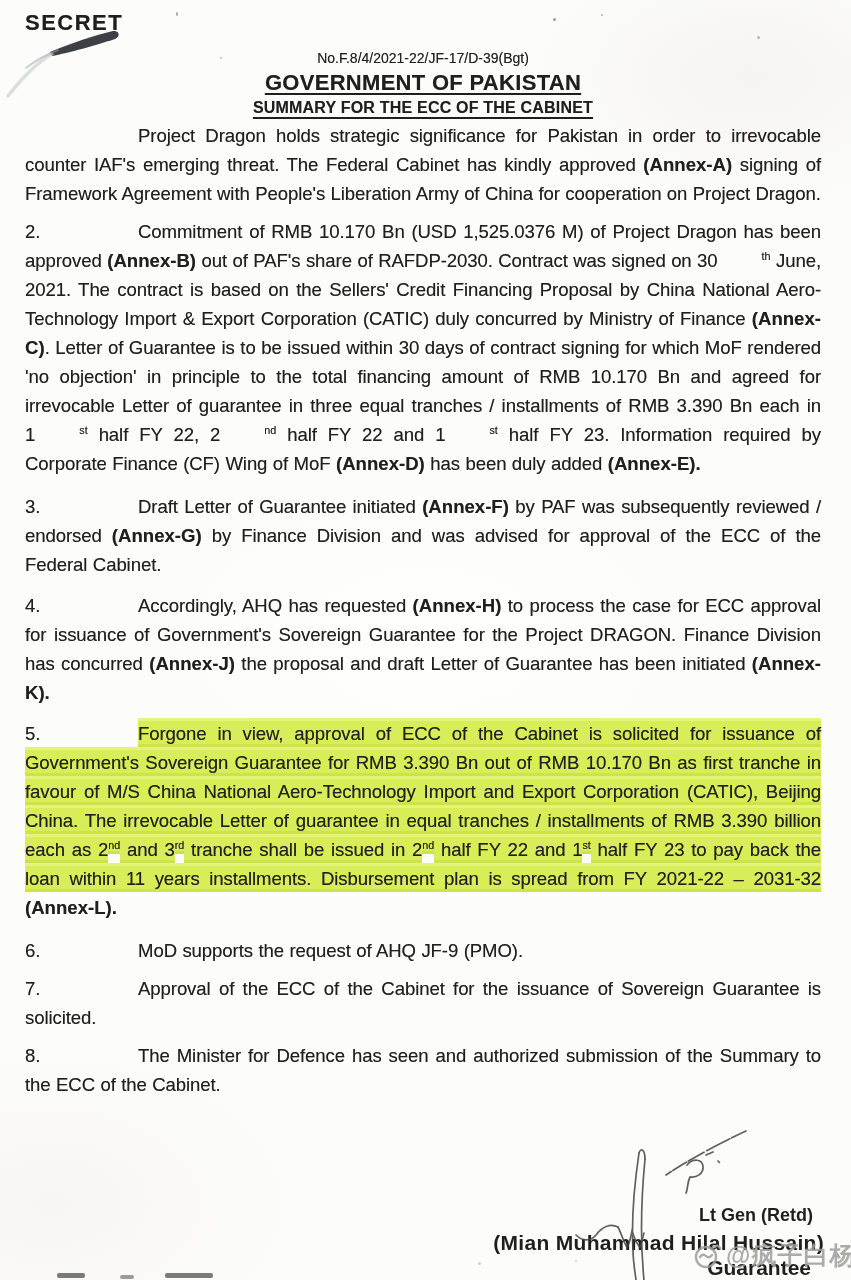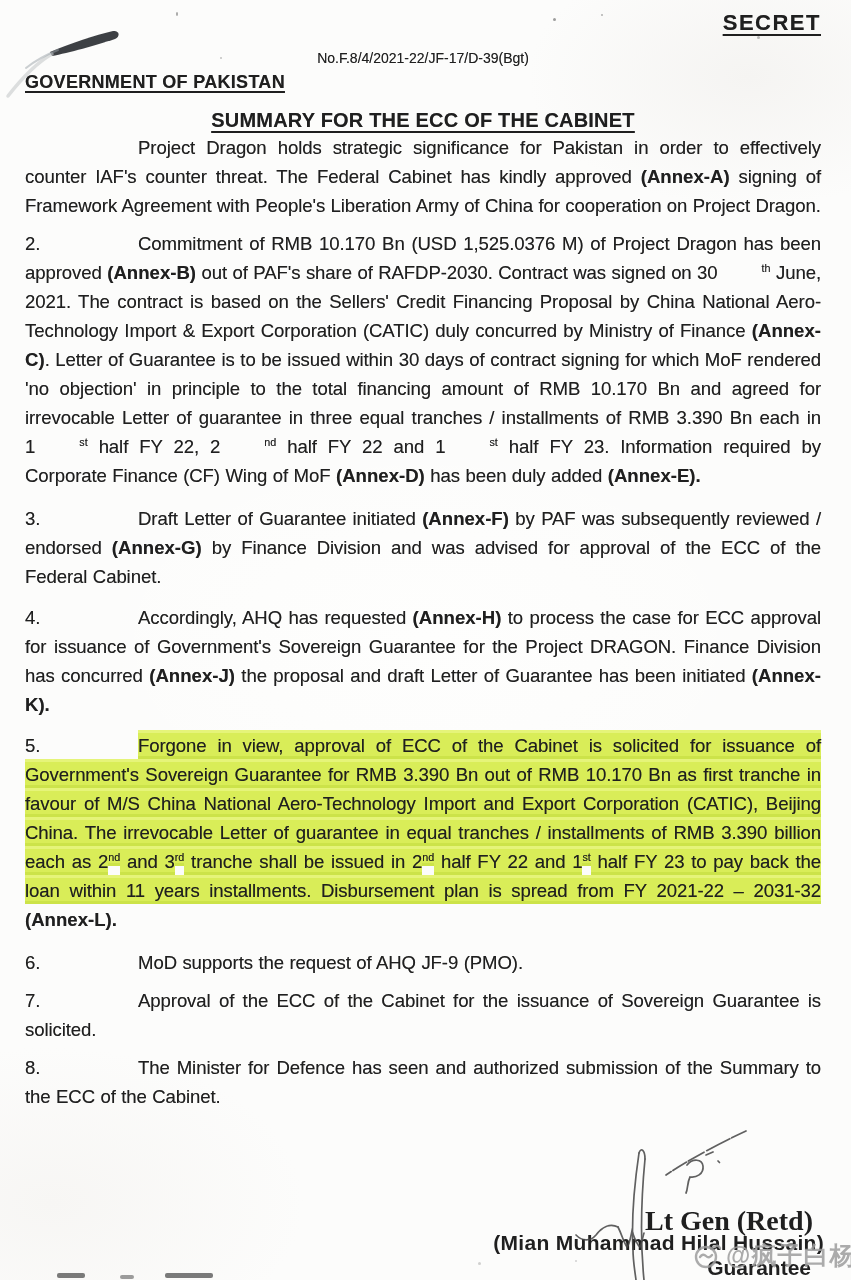--- a/index.html
+++ b/index.html
@@ -15,45 +15,45 @@
       radial-gradient(ellipse 340px 200px at 88% 6%, #f5f4f2 0%, rgba(245,244,242,0) 65%),
       radial-gradient(ellipse 420px 260px at 6% 94%, #f7f6f4 0%, rgba(247,246,244,0) 60%),
       radial-gradient(ellipse 500px 300px at 50% 50%, #fefefd 0%, rgba(254,254,253,0) 70%),
       #fcfcfb;
   }
   .content{
     position:absolute;left:25px;right:30px;top:10px;
     text-shadow:0 0 .5px rgba(25,25,25,.5);
   }
   
-  .h-secret{text-align:right;font-size:22px;line-height:26px;font-weight:bold;letter-spacing:1.5px;
-    text-decoration:underline;text-decoration-thickness:2px;text-underline-offset:4px;}
+  .h-secret{text-align:left;font-size:22px;line-height:26px;font-weight:bold;letter-spacing:1.5px;
+    text-decoration-thickness:2px;text-underline-offset:4px;}
   .h-ref{text-align:center;font-size:14px;line-height:24px;margin-top:10px;}
-  .h-gov,.h-min{font-size:18px;line-height:25px;font-weight:bold;letter-spacing:.3px;
+  .h-gov,.h-min{text-align:center;font-size:22px;line-height:25px;font-weight:bold;letter-spacing:.3px;
     text-decoration:underline;text-decoration-thickness:2px;text-underline-offset:3px;}
-  .h-title{text-align:center;font-size:20px;line-height:26px;font-weight:bold;letter-spacing:.2px;margin-top:12px;
+  .h-title{text-align:center;font-size:16px;line-height:26px;font-weight:bold;letter-spacing:.2px;
     text-decoration:underline;text-decoration-thickness:2px;text-underline-offset:4px;}
   .subject-row{display:flex;margin-top:14px;margin-bottom:10px;font-size:19px;line-height:26px;}
   .subject-label{width:118px;flex:none;}
   .subject-value{font-weight:bold;letter-spacing:.2px;
     text-decoration:underline;text-decoration-thickness:2px;text-underline-offset:3.5px;}
   
   .para{position:relative;margin:0 0 9px 0;text-align:justify;
     font-size:18.6px;line-height:29px;letter-spacing:-0.1px;word-spacing:.4px;}
   .pnum{position:absolute;left:0;top:0;}
   .ptext{text-indent:113px;}
   .b{font-weight:bold;letter-spacing:0;}
   sup{font-size:.58em;vertical-align:super;line-height:0;letter-spacing:0;padding-left:44px;}
   .hl{
     background:var(--hl,#d9ed58);
     box-shadow:inset 0 -3px 0 rgba(188,214,55,.45), inset 0 3px 0 rgba(238,250,150,.55);
     padding:5px 0 3px 0;
   }
   
-  .sig-rank{position:absolute;top:1205px;right:38px;font-size:28px;font-weight:bold;z-index:2;font-family:Liberation Serif, serif;}
+  .sig-rank{position:absolute;top:1205px;right:38px;font-size:18px;font-weight:bold;z-index:2;}
   .sig-name{position:absolute;top:1231px;right:27px;font-size:21px;font-weight:bold;letter-spacing:.3px;z-index:2;}
   .sig-title{position:absolute;top:1256px;right:40px;font-size:21px;font-weight:bold;z-index:2;}
   .sig-svg{position:absolute;left:560px;top:1095px;width:291px;height:185px;z-index:3;pointer-events:none;}
   
   .watermark{position:absolute;left:690px;top:1238px;display:flex;align-items:center;gap:2px;
     color:#9e9e9e;opacity:.85;z-index:4;}
   .wm-text{font-size:25px;font-weight:bold;letter-spacing:1px;white-space:nowrap;}
   
   .penmark-svg{position:absolute;left:0;top:0;width:220px;height:130px;z-index:1;pointer-events:none;}
   .speck{position:absolute;background:#6a6a6a;border-radius:50%;}
@@ -79,21 +79,21 @@
   <div class="content">
 
     <div class="h-secret">SECRET</div>
     <div class="h-ref">No.F.8/4/2021-22/JF-17/D-39(Bgt)</div>
     <div class="h-gov">GOVERNMENT OF PAKISTAN</div>
     <div class="h-title">SUMMARY FOR THE ECC OF THE CABINET</div>
 
 
     <div class="para">
       <span class="pnum"></span>
-      <div class="ptext"><span>Project Dragon holds strategic significance for Pakistan in order to effectively counter IAF's counter threat. The Federal Cabinet has kindly approved </span><span class="b">(Annex-A)</span><span> signing of Framework Agreement with People's Liberation Army of China for cooperation on Project Dragon.</span></div>
+      <div class="ptext"><span>Project Dragon holds strategic significance for Pakistan in order to irrevocable counter IAF's emerging threat. The Federal Cabinet has kindly approved </span><span class="b">(Annex-A)</span><span> signing of Framework Agreement with People's Liberation Army of China for cooperation on Project Dragon.</span></div>
     </div>
 
     <div class="para">
       <span class="pnum">2.</span>
       <div class="ptext"><span>Commitment of RMB 10.170 Bn (USD 1,525.0376 M) of Project Dragon has been approved </span><span class="b">(Annex-B)</span><span> out of PAF's share of RAFDP-2030. Contract was signed on 30</span><sup>th</sup><span> June, 2021. The contract is based on the Sellers' Credit Financing Proposal by China National Aero- Technology Import &amp; Export Corporation (CATIC) duly concurred by Ministry of Finance </span><span class="b">(Annex-C)</span><span>. Letter of Guarantee is to be issued within 30 days of contract signing for which MoF rendered 'no objection' in principle to the total financing amount of RMB 10.170 Bn and agreed for irrevocable Letter of guarantee in three equal tranches / installments of RMB 3.390 Bn each in 1</span><sup>st</sup><span> half FY 22, 2</span><sup>nd</sup><span> half FY 22 and 1</span><sup>st</sup><span> half FY 23. Information required by Corporate Finance (CF) Wing of MoF </span><span class="b">(Annex-D)</span><span> has been duly added </span><span class="b">(Annex-E).</span></div>
     </div>
 
     <div class="para" style="margin-top:14px;">
       <span class="pnum">3.</span>
       <div class="ptext"><span>Draft Letter of Guarantee initiated </span><span class="b">(Annex-F)</span><span> by PAF was subsequently reviewed / endorsed </span><span class="b">(Annex-G)</span><span> by Finance Division and was advised for approval of the ECC of the Federal Cabinet.</span></div>

